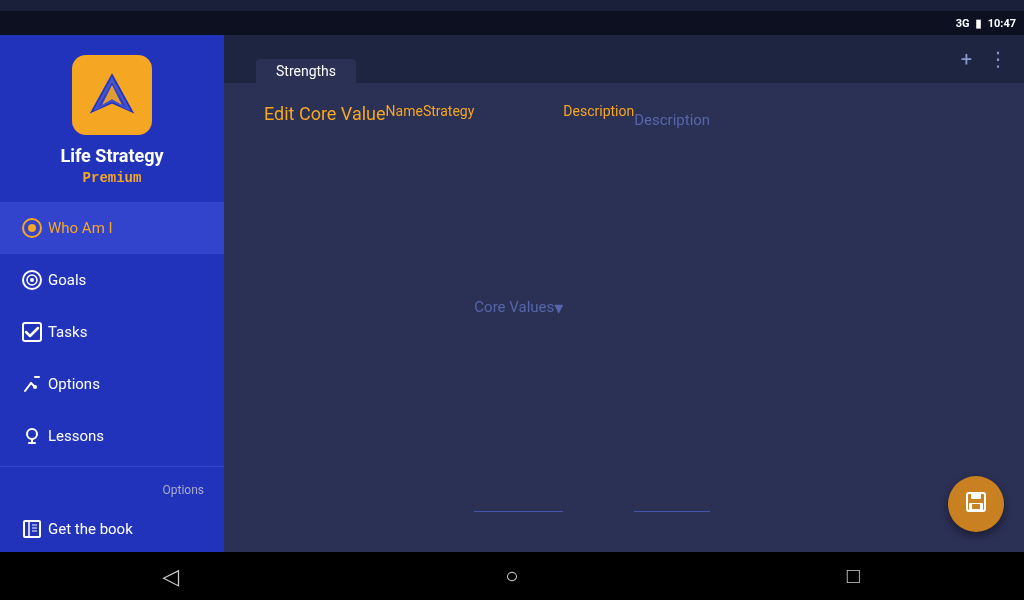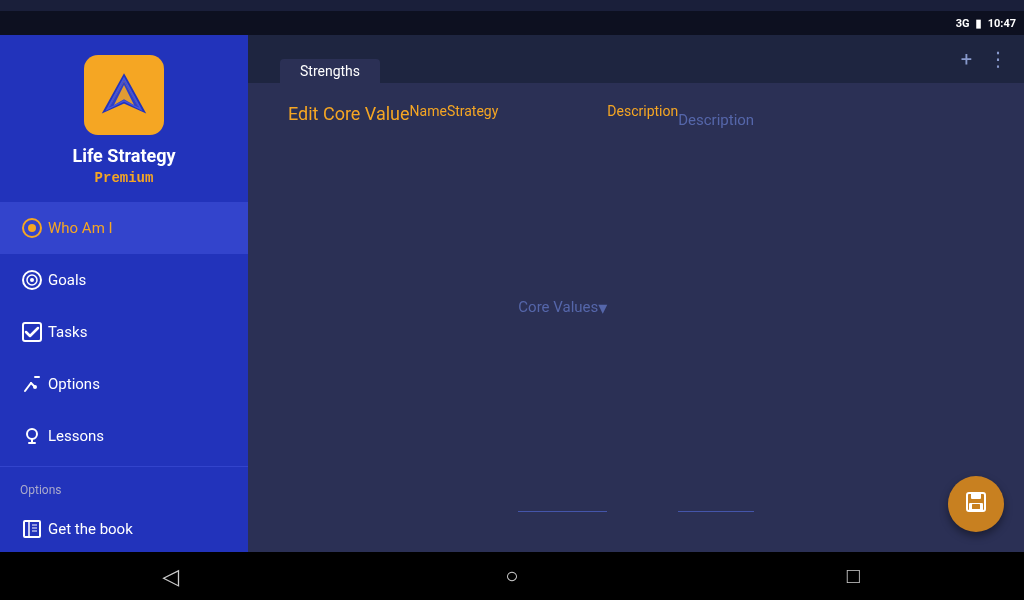--- a/index.html
+++ b/index.html
@@ -33,25 +33,26 @@
 
     
     .main-area {
       display: flex;
       flex: 1;
       overflow: hidden;
     }
 
     
     .sidebar {
-      width: 248px;
+      width: 224px;
       background: #2233bb;
       display: flex;
       flex-direction: column;
       height: 100%;
+      text-align: right;
     }
 
     .app-logo-area {
       display: flex;
       flex-direction: column;
       align-items: center;
       padding: 20px 16px 16px;
     }
 
     .app-logo {
@@ -222,21 +223,20 @@
       color: #5566aa;
     }
 
     .form-select-row {
       display: flex;
       align-items: center;
       justify-content: space-between;
       border-bottom: 1px solid #4455aa;
       padding: 8px 0;
       margin-bottom: 20px;
-      margin-left: 20px;
     }
 
     .form-select-label {
       color: #5566aa;
       font-size: 15px;
     }
 
     .form-select-arrow {
       color: #5566aa;
       font-size: 18px;

